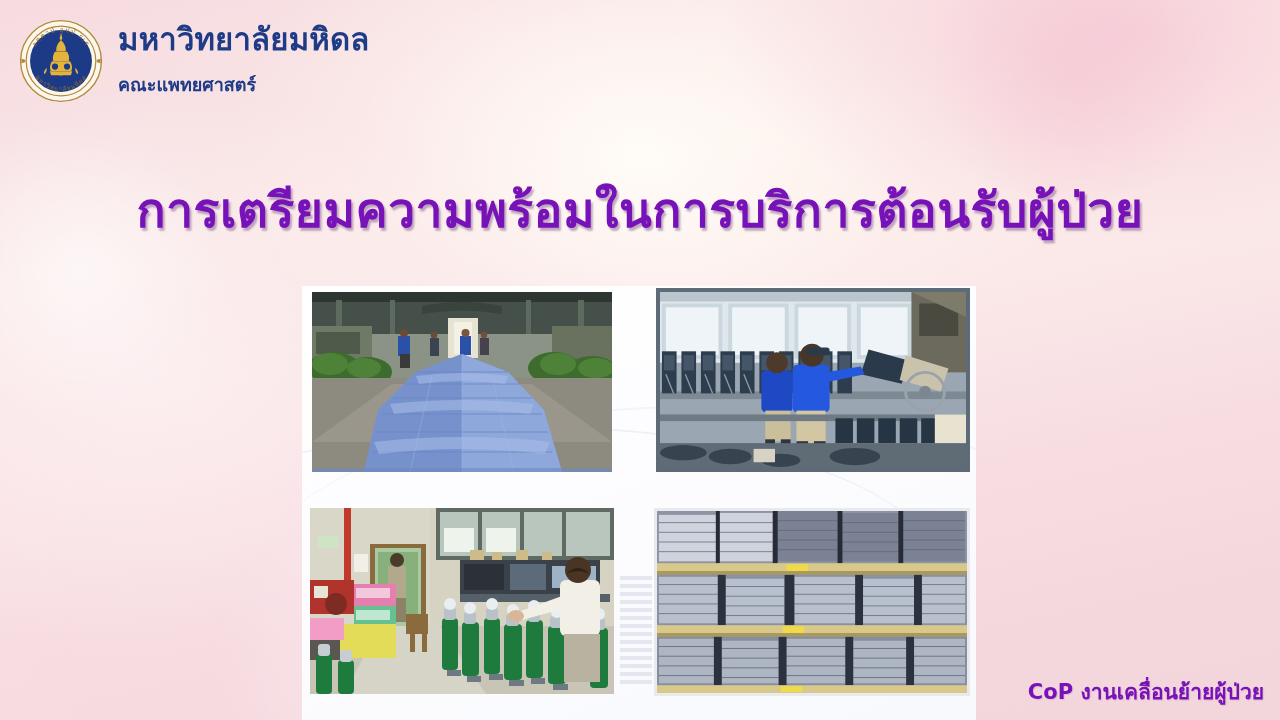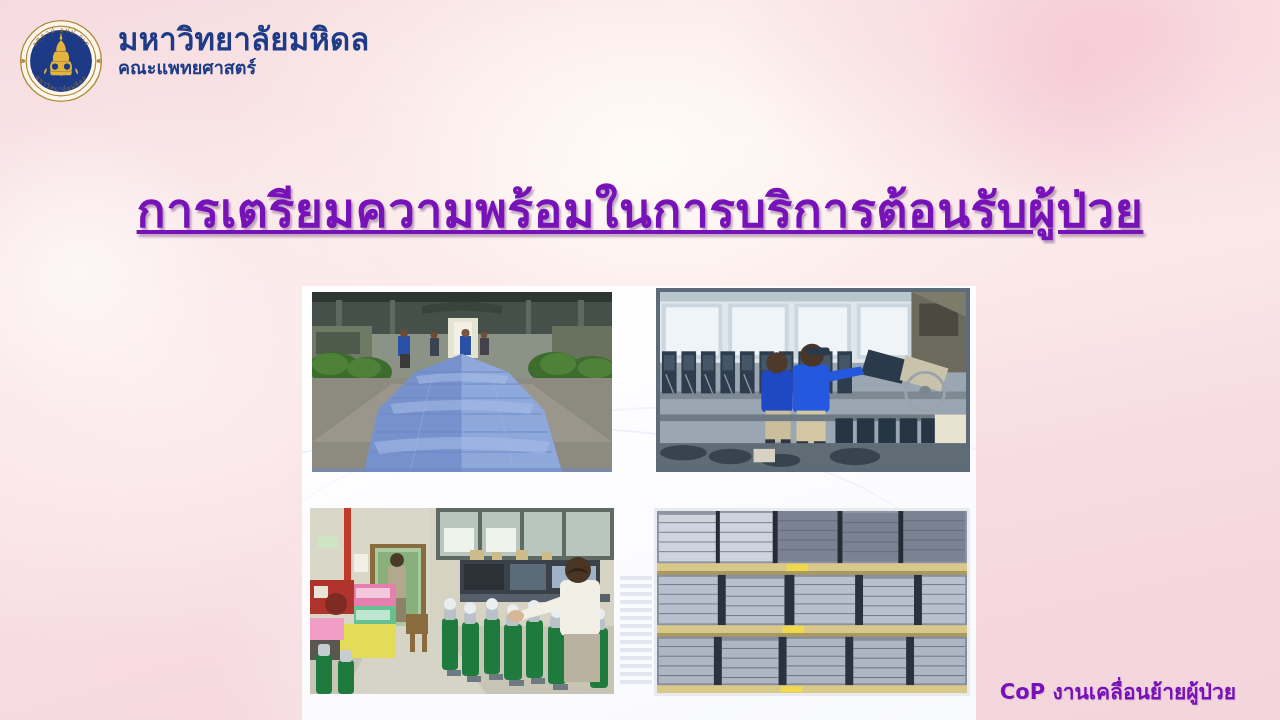--- a/index.html
+++ b/index.html
@@ -30,30 +30,29 @@
   #header { position:absolute; left:18px; top:18px; display:flex; align-items:flex-start; gap:14px; }
   .seal { position:relative; width:86px; height:86px; flex:0 0 86px; }
   .seal svg { display:block; width:86px; height:86px; }
   #brand { padding-top:6px; line-height:1.02; }
   .brand-main {
     color:#1d3b86; font-size:31px; font-weight:700; letter-spacing:.2px;
     white-space:nowrap; display:block;
   }
   .brand-sub {
     color:#1d3b86; font-size:18px; font-weight:600; white-space:nowrap; display:block;
-    margin-top:3px;
+    margin-top:20px;
   }
 
   
   #title {
     position:absolute; left:0; right:0; top:172px; text-align:center;
     color:#7711b8; font-size:48px; font-weight:700; letter-spacing:.5px;
     text-shadow:2px 3px 2px rgba(90,40,110,.38), 0 1px 0 rgba(255,255,255,.35);
     white-space:nowrap;
-    text-decoration:underline;
   }
 
   
   #panel {
     position:absolute; left:302px; top:286px; width:674px; height:434px;
     background:linear-gradient(160deg,#ffffff 0%,#fdfdff 40%,#f8f9fd 100%);
     overflow:hidden;
   }
   
   #panel .swoosh { position:absolute; pointer-events:none; opacity:.55; }
@@ -73,21 +72,21 @@
   #slats {
     position:absolute; left:318px; top:290px; width:32px; height:108px;
     background:repeating-linear-gradient(to bottom,
       rgba(222,226,236,.95) 0px, rgba(222,226,236,.95) 4px,
       rgba(249,250,253,.95) 4px, rgba(249,250,253,.95) 8px);
     opacity:.85;
   }
 
   
   #footer {
-    position:absolute; right:44px; bottom:12px;
+    position:absolute; right:16px; bottom:12px;
     color:#7711b8; font-size:21px; font-weight:700; white-space:nowrap;
     text-shadow:1px 1px 1px rgba(120,60,140,.18);
   }
 </style>
 </head>
 <body>
 
 <div id="slide">
 
   <div class="bg-blob blob-a"></div>

